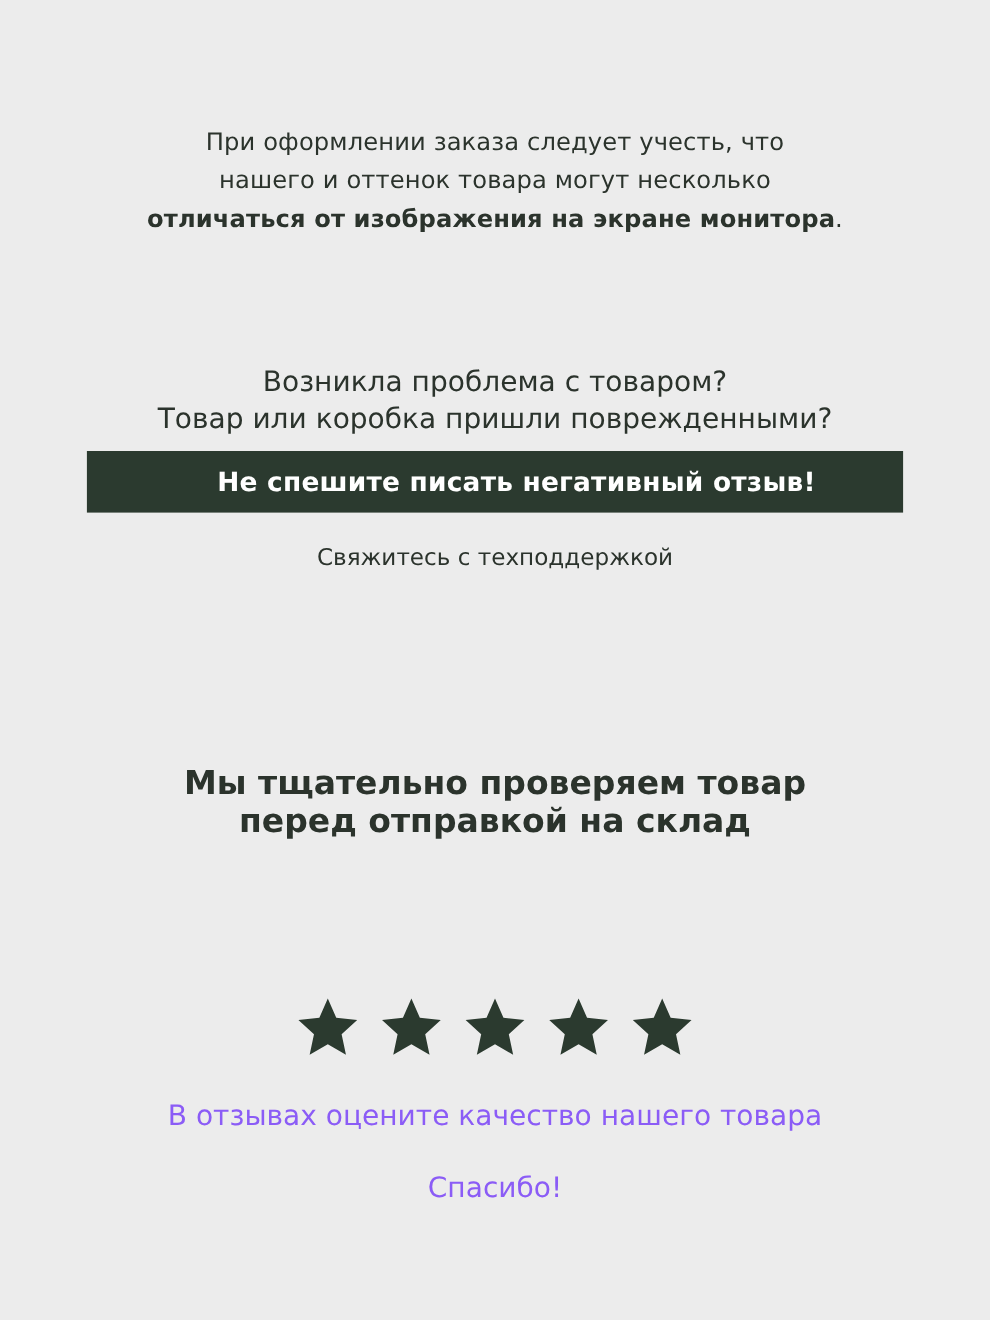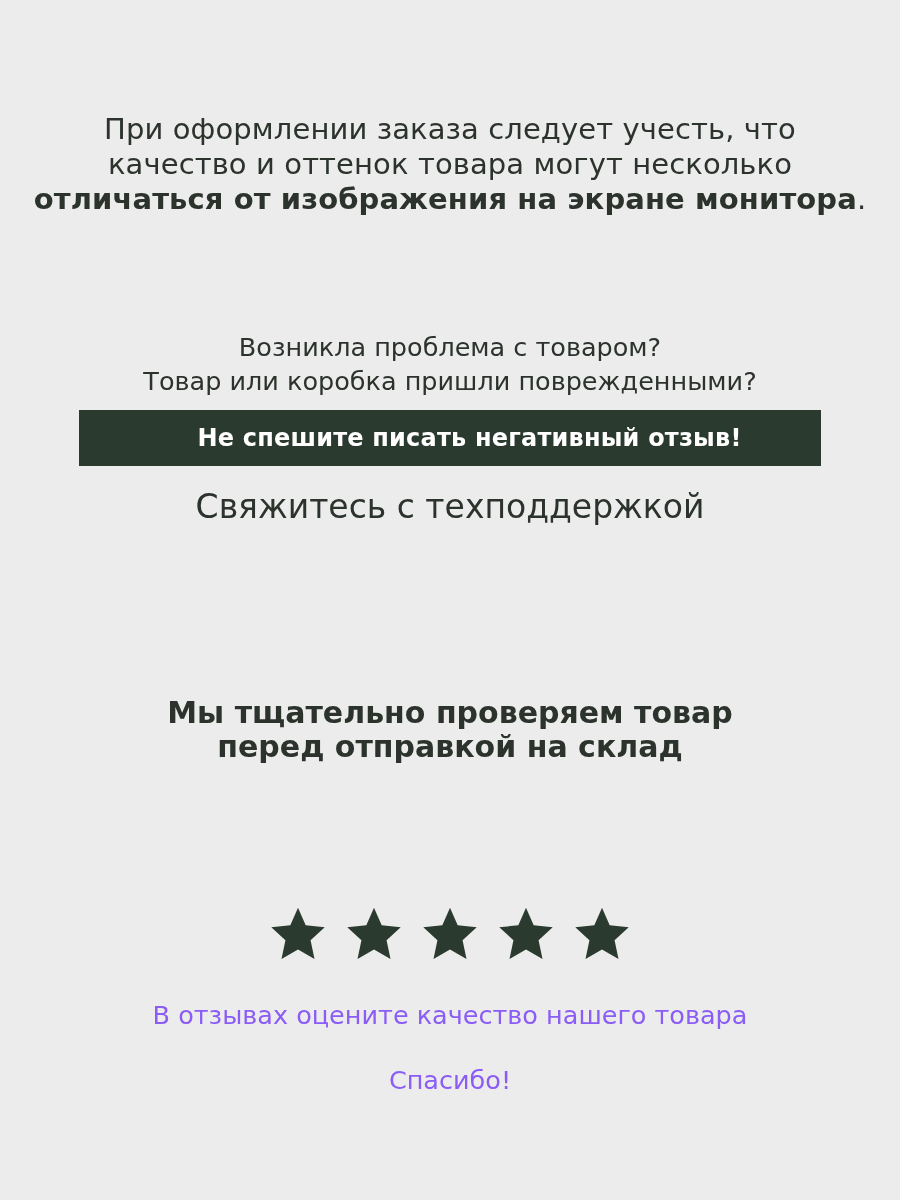--- a/index.html
+++ b/index.html
@@ -24,21 +24,21 @@
 
   
   .block-disclaimer {
     position: absolute;
     top: 112px;
     left: 0;
     width: 900px;
     text-align: center;
   }
   .disclaimer-line {
-    font-size: 29px;
+    font-size: 22px;
     line-height: 35px;
     color: #2b332c;
     font-weight: 400;
     letter-spacing: 0.1px;
   }
   .disclaimer-line.strong {
     font-weight: 700;
   }
   .disclaimer-line .tail {
     font-weight: 400;
@@ -69,21 +69,21 @@
   }
   .banner-text {
     color: #ffffff;
     font-size: 24px;
     font-weight: 700;
     letter-spacing: 0.2px;
     margin-left: 39px;
   }
   .support-line {
     margin-top: 24px;
-    font-size: 33px;
+    font-size: 21px;
     line-height: 34px;
     color: #2b332c;
     font-weight: 400;
     text-align: center;
   }
 
   
   .block-check {
     position: absolute;
     top: 696px;
@@ -127,21 +127,21 @@
     margin-top: 31px;
   }
 </style>
 </head>
 <body>
 
 <div class="page">
 
   <section class="block-disclaimer">
     <div class="disclaimer-line">При оформлении заказа следует учесть, что</div>
-    <div class="disclaimer-line">качество и оттенок товара могут несколько</div>
+    <div class="disclaimer-line">нашего и оттенок товара могут несколько</div>
     <div class="disclaimer-line strong"><span>отличаться от изображения на экране монитора</span><span class="tail">.</span></div>
   </section>
 
   <section class="block-problem">
     <div class="problem-line">Возникла проблема с товаром?</div>
     <div class="problem-line">Товар или коробка пришли поврежденными?</div>
     <div class="banner">
       <span class="banner-text">Не спешите писать негативный отзыв!</span>
     </div>
     <div class="support-line">Свяжитесь с техподдержкой</div>

